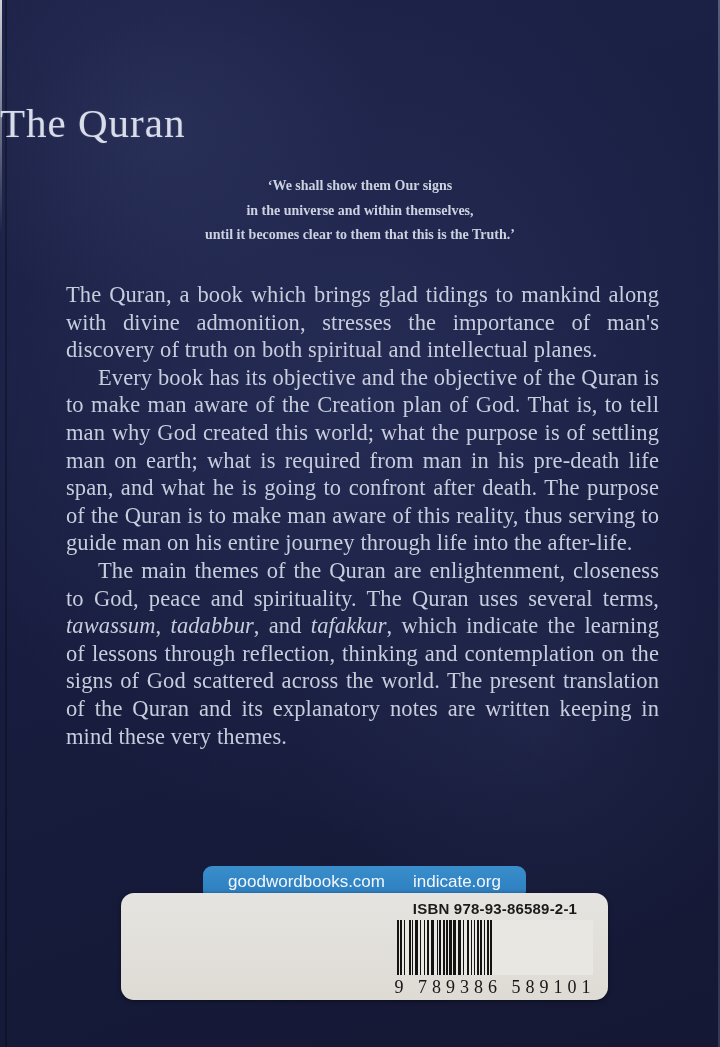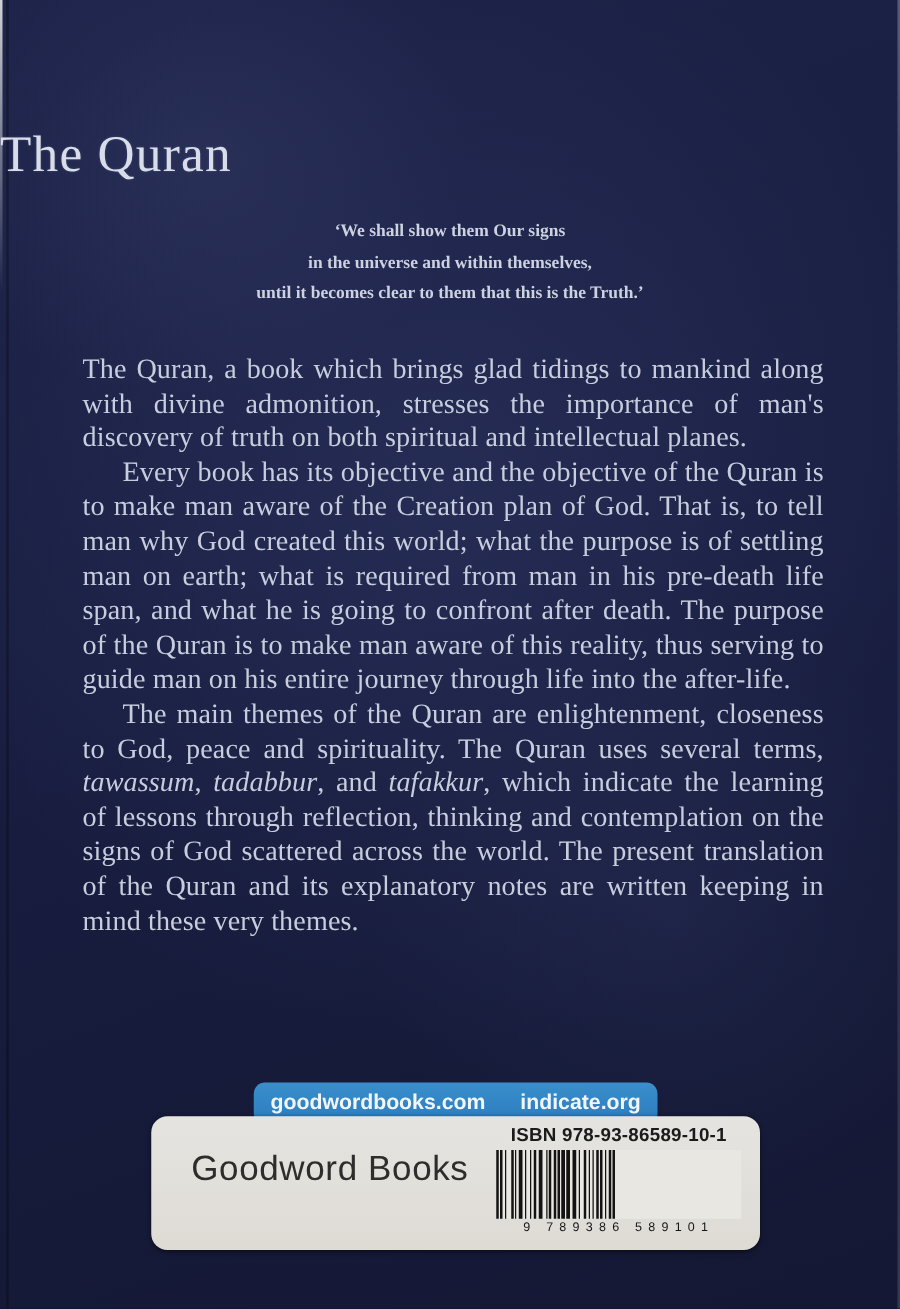--- a/index.html
+++ b/index.html
@@ -55,21 +55,21 @@
   }
   .body-text p.indent { text-indent: 32px; }
   .body-text em { }
 
   .website-bar {
     position: absolute; left: 203px; top: 866px; width: 323px; height: 34px;
     background: linear-gradient(180deg, #3a8ecb, #2b7cbe);
     border-radius: 9px;
     display: flex; align-items: center; justify-content: center; gap: 28px;
     font-family: "Liberation Sans", sans-serif;
-    font-weight: bold; font-size: 17px; color: #f2f6fb;
+    font-weight: normal; font-size: 17px; color: #f2f6fb;
     padding-bottom: 2px;
     z-index: 1;
   }
 
   .publisher-label {
     position: absolute; left: 121px; top: 893px; width: 487px; height: 107px;
     background: linear-gradient(180deg, #e6e4e0, #dedbd5);
     border-radius: 13px;
     box-shadow: 0 1px 4px rgba(0,0,0,0.5);
     display: flex;
@@ -97,23 +97,23 @@
   .isbn-barcode {
     margin-top: 3px;
     height: 55px; width: 196px;
     display: flex; align-items: stretch;
     background: #e9e7e2;
   }
   .isbn-barcode .bar { background: #131313; height: 100%; }
   .isbn-barcode .gap { background: transparent; height: 100%; }
   .isbn-digits {
     margin-top: 2px;
-    font-size: 10px; color: #161616;
+    font-size: 18px; color: #161616;
     letter-spacing: 5px; white-space: nowrap;
-    font-family: Liberation Sans, sans-serif;
+    font-family: Liberation Serif, serif;
   }
 </style>
 </head>
 <body>
 
 <div class="cover">
   <div class="crease"></div>
 
   <div class="book-title">The Quran</div>
 
@@ -125,24 +125,23 @@
       <p class="indent"><span>The main themes of the Quran are enlightenment, closeness to God, peace and spirituality. The Quran uses several terms, </span><em>tawassum</em><span>, </span><em>tadabbur</em><span>, and </span><em>tafakkur</em><span>, which indicate the learning of lessons through reflection, thinking and contemplation on the signs of God scattered across the world. The present translation of the Quran and its explanatory notes are written keeping in mind these very themes.</span></p>
     </div>
 
   <div class="website-bar">
     <span>goodwordbooks.com</span>
     <span>indicate.org</span>
   </div>
 
   <div class="publisher-label">
     <div class="publisher-left">
-      <div class="publisher-name">Goodword Books</div>
     </div>
     <div class="isbn-block">
-      <div class="isbn-label">ISBN 978-93-86589-10-1</div>
+      <div class="isbn-label">ISBN 978-93-86589-2-1</div>
       <div class="isbn-barcode">
           <div class="bar" style="width: 2px;"></div>
           <div class="gap" style="width: 1px;"></div>
           <div class="bar" style="width: 2px;"></div>
           <div class="gap" style="width: 2px;"></div>
           <div class="bar" style="width: 1px;"></div>
           <div class="gap" style="width: 2px;"></div>
           <div class="bar"></div>
           <div class="gap" style="width: 2px;"></div>
           <div class="bar" style="width: 2px;"></div>

